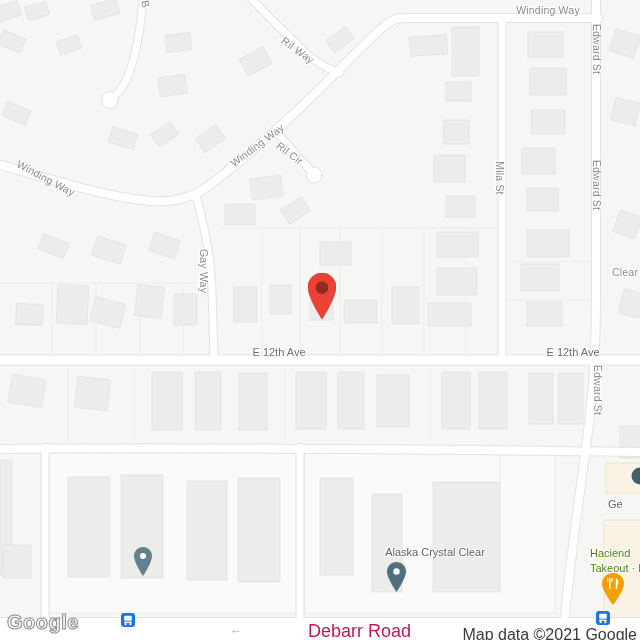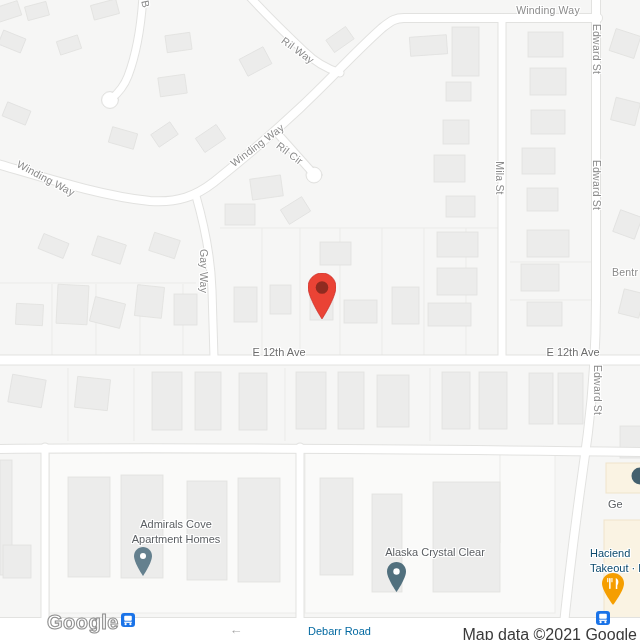--- a/index.html
+++ b/index.html
@@ -11,31 +11,30 @@
   }
   #map svg.base{position:absolute;left:0;top:0;}
   .lbl{
     position:absolute;white-space:nowrap;
     transform:translate(-50%,-50%);
     text-shadow:1px 1px 0 #fff,-1px 1px 0 #fff,1px -1px 0 #fff,-1px -1px 0 #fff,
                 0 1px 0 #fff,0 -1px 0 #fff,1px 0 0 #fff,-1px 0 0 #fff;
   }
   .street{font-size:10.5px;color:#8b8b8b;letter-spacing:.2px;}
   .roadname{font-size:11px;color:#6d6d6d;margin-left:35px;}
-  .bigroad{font-size:11px;color:#0369a1;}
+  .bigroad{font-size:18px;color:#be185d;}
   .poi{font-size:11px;color:#5b5f63;text-align:center;line-height:15px;}
-  .poi-food{color:#0c4a6e;text-align:left;transform:translate(0,-50%);}
+  .poi-food{color:#4d7c0f;text-align:left;transform:translate(0,-50%);}
   .left-anchor{transform:translate(0,-50%);}
   .pin{position:absolute;}
   #google-logo{
     position:absolute;left:7px;top:611px;
     font-size:20px;font-weight:bold;letter-spacing:.5px;color:#fff;
     -webkit-text-stroke:1.1px #909090;
     text-shadow:0 0 1px #aaa;
-    margin-left:40px;
   }
   #map-attrib{
     position:absolute;right:3px;top:626px;
     font-size:16px;color:#3a3a3a;
   }
   #oneway-arrow{
     position:absolute;left:227px;top:622px;width:18px;
     font-size:13px;color:#a6a6a6;text-align:center;
   }
 </style>
@@ -192,27 +191,23 @@
   <div class="lbl street" style="left:298px;top:50px;transform:translate(-50%,-50%) rotate(36deg);">Ril Way</div>
   <div class="lbl street" style="left:290px;top:153px;transform:translate(-50%,-50%) rotate(37deg);">Ril Cir</div>
   <div class="lbl street" style="left:146px;top:4px;transform:translate(-50%,-50%) rotate(78deg);">B</div>
   <div class="lbl street" style="left:204px;top:271px;transform:translate(-50%,-50%) rotate(90deg);">Gay Way</div>
   <div class="lbl street" style="left:500px;top:178px;transform:translate(-50%,-50%) rotate(90deg);">Mila St</div>
   <div class="lbl street" style="left:597px;top:49px;transform:translate(-50%,-50%) rotate(90deg);">Edward St</div>
   <div class="lbl street" style="left:597px;top:185px;transform:translate(-50%,-50%) rotate(90deg);">Edward St</div>
   <div class="lbl street" style="left:598px;top:390px;transform:translate(-50%,-50%) rotate(90deg);">Edward St</div>
   <div class="lbl roadname" style="left:244px;top:352px;">E 12th Ave</div>
   <div class="lbl roadname" style="left:538px;top:352px;">E 12th Ave</div>
-  <div class="lbl street left-anchor" style="left:612px;top:272px;">Bentr</div>
+  <div class="lbl street left-anchor" style="left:612px;top:272px;">Clear</div>
   <div class="lbl bigroad left-anchor" style="left:308px;top:631px;">Debarr Road</div>
 
-  <div class="lbl poi" style="left:176px;top:532px;">
-    <div>Admirals Cove</div>
-    <div>Apartment Homes</div>
-  </div>
   <div class="lbl poi" style="left:435px;top:552px;text-align:center;">Alaska Crystal Clear</div>
   <div class="lbl poi poi-food" style="left:590px;top:553px;">Haciend</div>
   <div class="lbl poi poi-food sub" style="left:590px;top:568px;font-size:11px;">Takeout · D</div>
   <div class="lbl poi left-anchor" style="left:608px;top:504px;">Ge</div>
 
   <svg class="pin" style="left:308px;top:273px;" width="28" height="46" viewBox="0 0 28 46">
     <path d="M14 0 C6.3 0 0 6.3 0 14 c0 10.5 14 32 14 32 s14 -21.5 14 -32 C28 6.3 21.7 0 14 0 z" fill="#EA4335" stroke="#C5221F" stroke-width="0.6"></path>
     <circle cx="14" cy="14.5" r="6.3" fill="#8F2B20"></circle>
   </svg>
 

